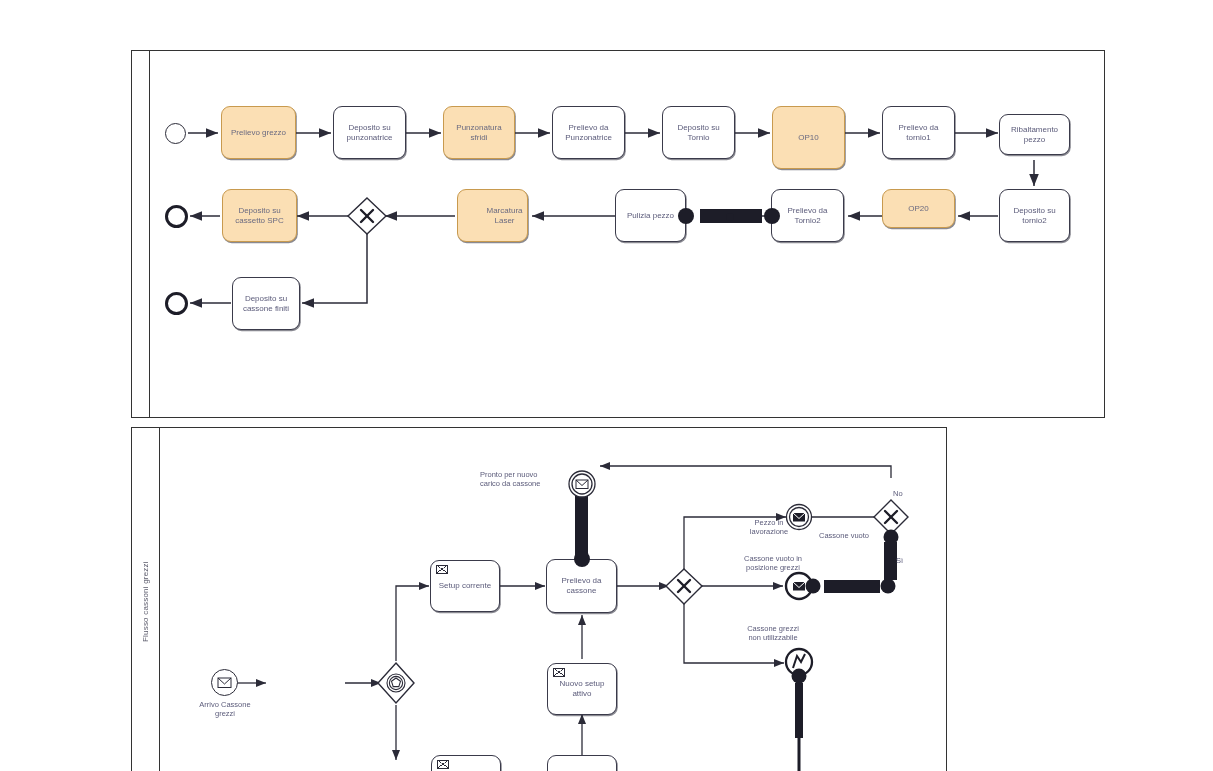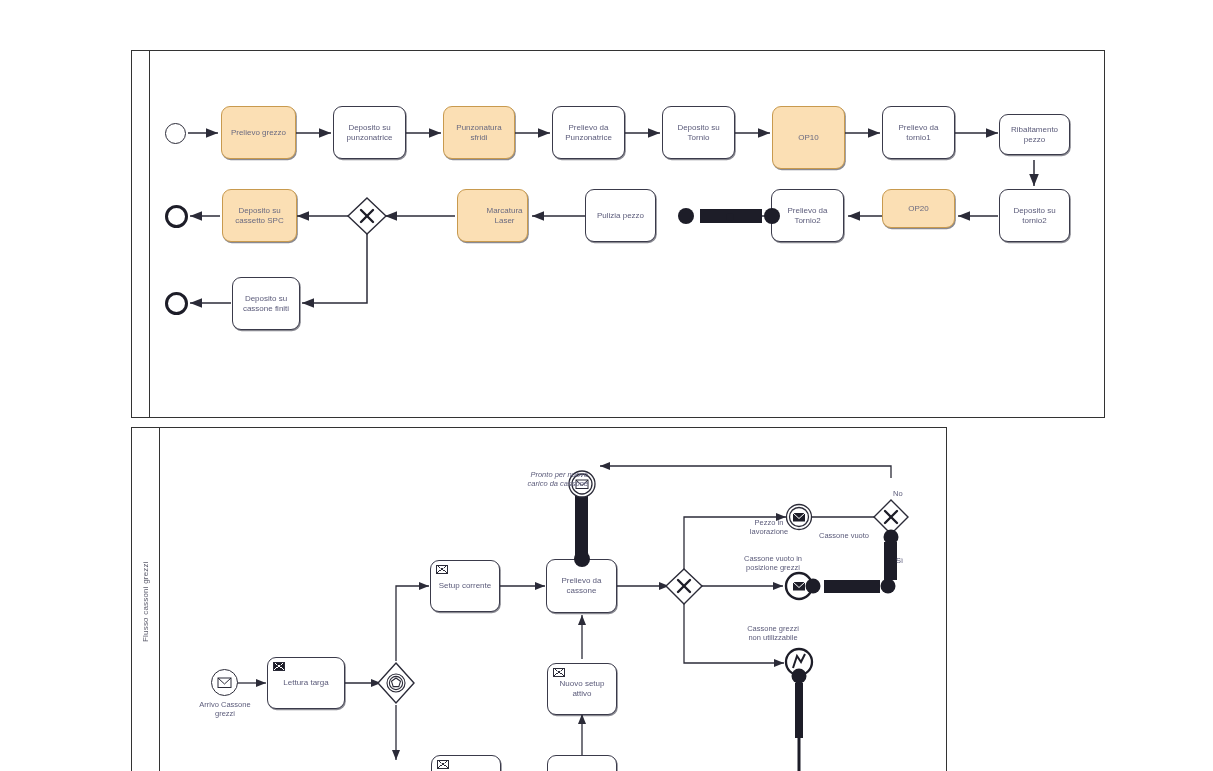--- a/index.html
+++ b/index.html
@@ -133,21 +133,21 @@
     <polygon points="367,198 386,216 367,234 348,216" fill="#ffffff" stroke="#2b2b38" stroke-width="1.4"></polygon>
     <g stroke="#1d1d28" stroke-width="2.4" stroke-linecap="round">
       <line x1="361" y1="210" x2="373" y2="222"></line>
       <line x1="373" y1="210" x2="361" y2="222"></line>
     </g>
   </svg>
 
   <div class="task orange" style="left:457px;top:189px;width:71px;height:53px;padding-left:28px;">
     <span class="lbl">Marcatura<br>Laser</span>
   </div>
-  <div class="task" style="left:585px;top:189px;width:71px;height:53px;">
+  <div class="task" style="left:615px;top:189px;width:71px;height:53px;">
     <span class="lbl">Pulizia pezzo</span>
   </div>
   <div class="task" style="left:771px;top:189px;width:73px;height:53px;">
     <span class="lbl">Prelievo da<br>Tornio2</span>
   </div>
   <div class="task orange" style="left:882px;top:189px;width:73px;height:39px;justify-content:center;">
     <span class="lbl">OP20</span>
   </div>
   <div class="task" style="left:999px;top:189px;width:71px;height:53px;">
     <span class="lbl">Deposito su<br>tornio2</span>
@@ -191,24 +191,20 @@
     </g>
   </svg>
 
   <div class="evt start" style="left:211px;top:669px;width:27px;height:27px;"></div>
   <svg class="layer">
     <rect x="218" y="678" width="13" height="9.5" fill="#fff" stroke="#2b2b38" stroke-width="1"></rect>
     <path d="M218,678 L224.5,684 L231,678" fill="none" stroke="#2b2b38" stroke-width="1"></path>
   </svg>
   <div class="evt-label" style="left:180px;top:700px;width:90px;">Arrivo Cassone<br>grezzi</div>
 
-  <div class="task" style="left:267px;top:657px;width:78px;height:52px;">
-    <div class="msg-badge filled"></div>
-    <span class="lbl">Lettura targa</span>
-  </div>
 
   <svg class="layer">
     <polygon points="396,663 414,683 396,703 378,683" fill="#ffffff" stroke="#2b2b38" stroke-width="1.4"></polygon>
     <circle cx="396" cy="683" r="9" fill="none" stroke="#2b2b38" stroke-width="1.1"></circle>
     <circle cx="396" cy="683" r="6.6" fill="none" stroke="#2b2b38" stroke-width="1.1"></circle>
     <polygon points="396,678 400.5,681.3 398.8,686.6 393.2,686.6 391.5,681.3" fill="none" stroke="#2b2b38" stroke-width="1.1"></polygon>
   </svg>
 
   <div class="task" style="left:430px;top:560px;width:70px;height:52px;">
     <div class="msg-badge"></div>
@@ -230,21 +226,21 @@
   <div class="task" style="left:547px;top:755px;width:70px;height:52px;"></div>
 
   <svg class="layer">
     <rect x="575" y="495" width="13" height="62" fill="#1d1d28"></rect>
     <circle cx="582" cy="559" r="8" fill="#1d1d28"></circle>
     <circle cx="582" cy="484" r="13" fill="#fff" stroke="#2b2b38" stroke-width="1.3"></circle>
     <circle cx="582" cy="484" r="10" fill="#fff" stroke="#2b2b38" stroke-width="1.3"></circle>
     <rect x="576" y="480" width="12" height="8.5" fill="#fff" stroke="#2b2b38" stroke-width="1"></rect>
     <path d="M576,480 L582,485.5 L588,480" fill="none" stroke="#2b2b38" stroke-width="1"></path>
   </svg>
-  <div class="evt-label" style="left:496px;top:470px;width:92px;text-align:right;font-style:italic;">Pronto per nuovo<br>carico da cassone</div>
+  <div class="evt-label" style="left:480px;top:470px;width:92px;text-align:left;">Pronto per nuovo<br>carico da cassone</div>
 
   <svg class="layer">
     <polygon points="684,569 702,586 684,604 666,586" fill="#ffffff" stroke="#2b2b38" stroke-width="1.4"></polygon>
     <g stroke="#1d1d28" stroke-width="2.4" stroke-linecap="round">
       <line x1="678" y1="580" x2="690" y2="592"></line>
       <line x1="690" y1="580" x2="678" y2="592"></line>
     </g>
   </svg>
 
   <svg class="layer">

